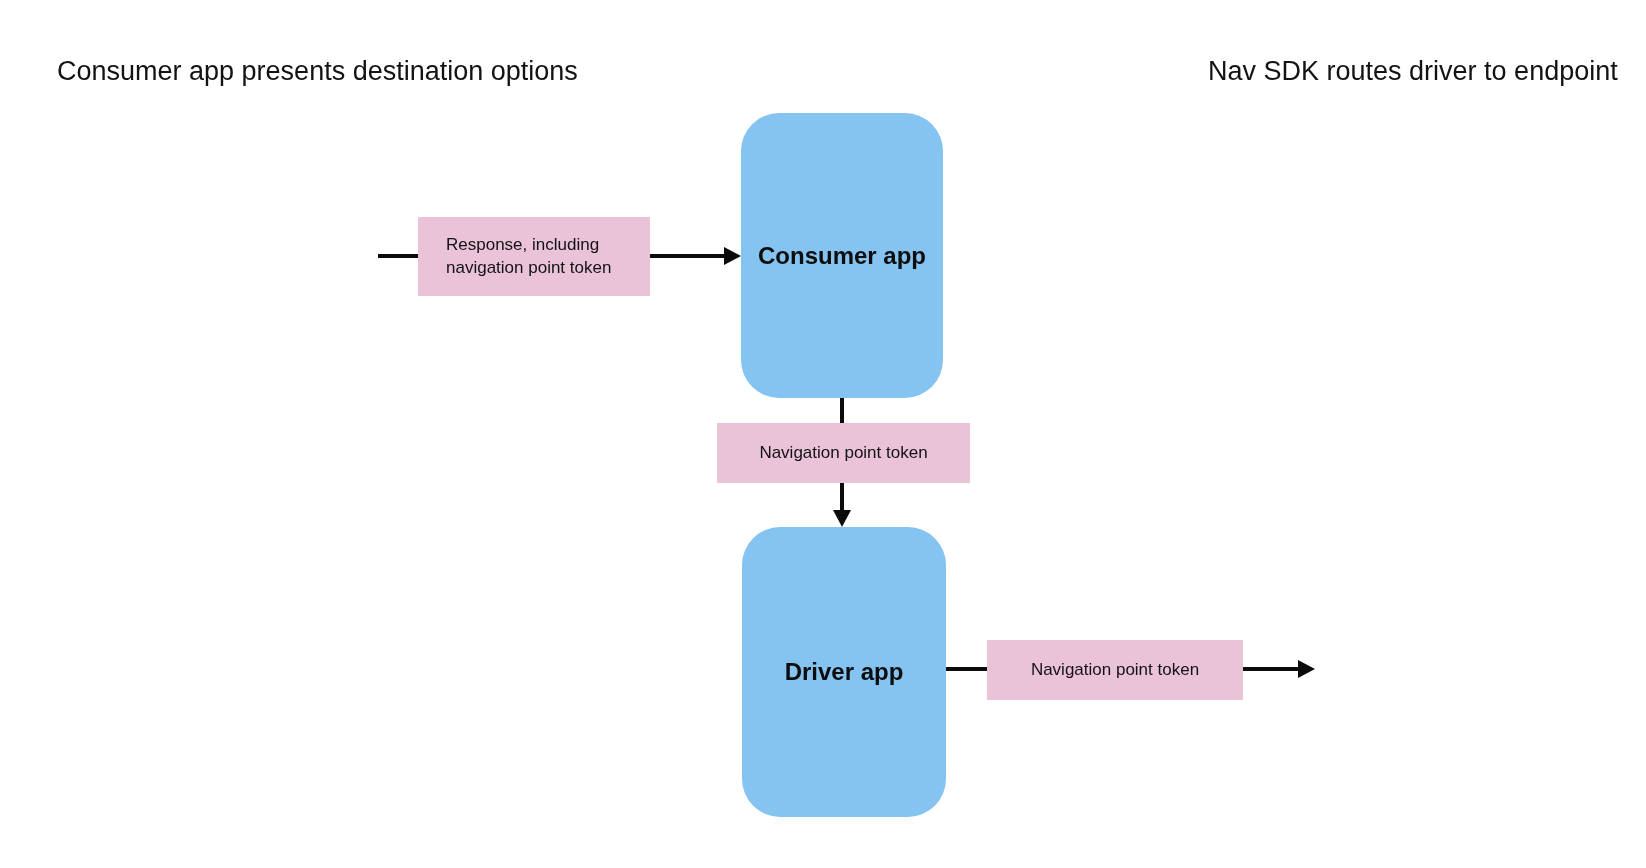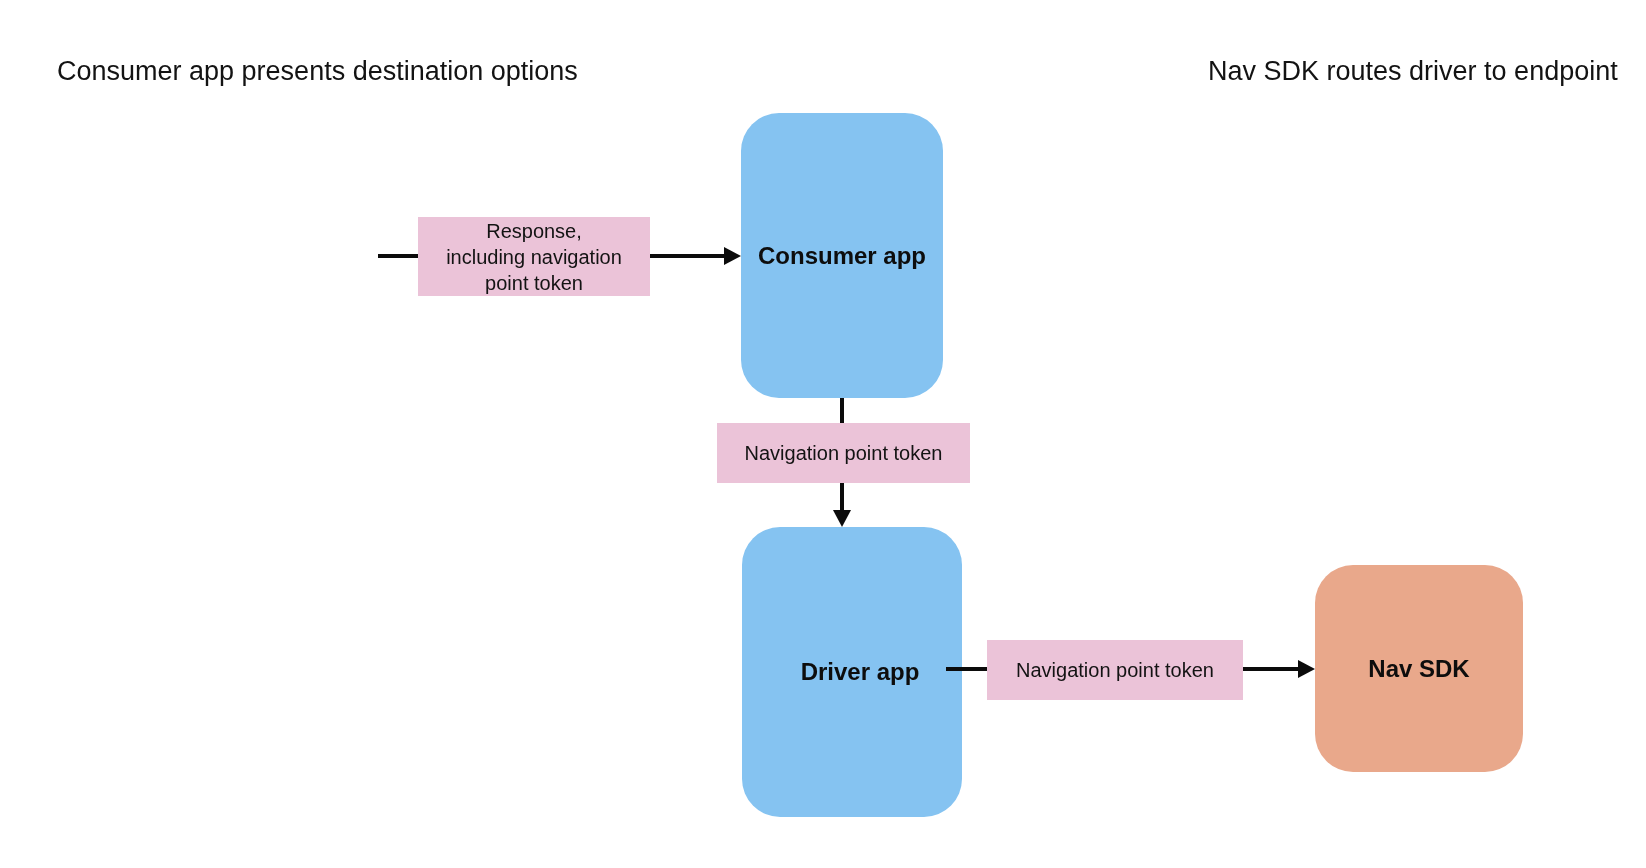--- a/index.html
+++ b/index.html
@@ -56,35 +56,35 @@
     border-left: 9px solid transparent;
     border-right: 9px solid transparent;
     border-top: 17px solid #0b0b0b;
   }
   .edge-label {
     position: absolute;
     background: #ebc3d8;
     display: flex;
     align-items: center;
     justify-content: center;
-    text-align: center;
-    font-size: 20px;
+    text-align: left;
+    font-size: 17px;
     line-height: 1.3;
     color: #131313;
     z-index: 2;
     box-sizing: border-box;
   }
   
   #hdr-1 { left: 57px; }
   #hdr-2 { left: 702px; }
   #hdr-3 { left: 1208px; }
 
   #node-geocoding { left: 170px;  top: 152px; width: 208px; height: 205px; }
   #node-consumer  { left: 741px;  top: 113px; width: 202px; height: 285px; }
-  #node-driver    { left: 742px;  top: 527px; width: 204px; height: 290px; padding-left: 16px; }
+  #node-driver    { left: 742px;  top: 527px; width: 204px; height: 290px; }
   #node-navsdk    { left: 1315px; top: 565px; width: 208px; height: 207px; }
 
   #edge1-line      { left: 378px; top: 254px; width: 346px; height: 4px; }
   #edge1-arrowhead { left: 724px; top: 247px; }
   #edge1-label     { left: 418px; top: 217px; width: 232px; height: 79px; padding: 0 28px; }
 
   #edge2-line      { left: 840px; top: 398px; width: 4px; height: 112px; }
   #edge2-arrowhead { left: 833px; top: 510px; }
   #edge2-label     { left: 717px; top: 423px; width: 253px; height: 60px; }
 
@@ -114,17 +114,14 @@
 
 
   <div class="node node-blue" id="node-consumer">
     <span>Consumer app</span>
   </div>
 
   <div class="node node-blue" id="node-driver">
     <span>Driver app</span>
   </div>
 
-  <div class="node node-orange" id="node-navsdk">
-    <span>Nav SDK</span>
-  </div>
 
 </div>
 
 </body></html>

